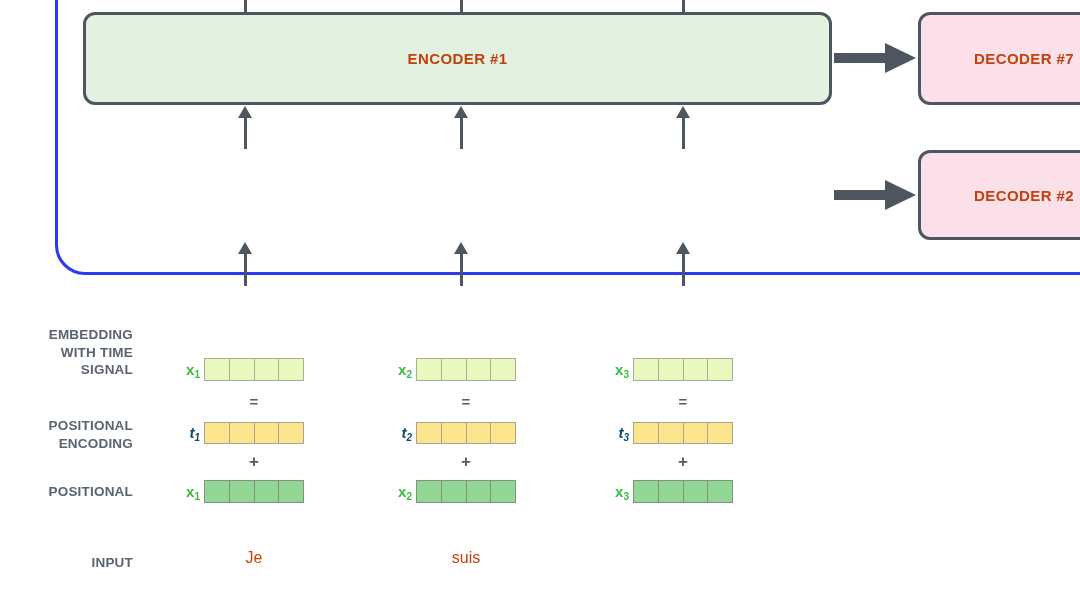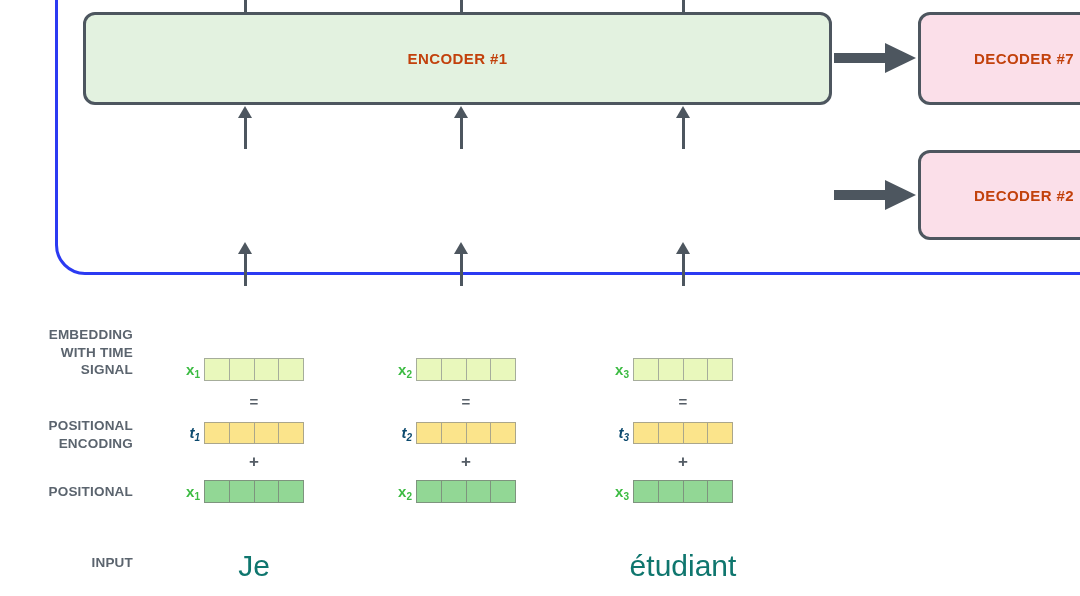--- a/index.html
+++ b/index.html
@@ -54,21 +54,21 @@
   }
   .veclab sub{font-size:10px;vertical-align:-3px;}
   .lab1{top:358px;color:#3cbb42;}
   .lab2{top:421px;color:#0c4a6e;font-style:italic;}
   .lab3{top:480px;color:#3cbb42;}
   .op{position:absolute;left:0;width:100%;text-align:center;color:#555d66;font-weight:700;font-size:15px;line-height:16px;}
   .eq{top:394px;}
   .plus{top:454px;font-size:17px;}
   .word{
     position:absolute;left:-60px;top:549px;width:220px;text-align:center;
-    color:#0f766e;font-size:30px;font-weight:400;
+    color:#c2410c;font-size:16px;font-weight:400;
   }
 </style>
 </head>
 <body>
 
 <div class="stage">
 
   <div class="context"></div>
 
   <div class="stub" style="left:243.5px"></div>
@@ -173,20 +173,21 @@
         <div class="cell"></div>
       </div>
     <div class="op plus">+</div>
     <div class="veclab lab3"><span>x</span><sub>2</sub></div>
     <div class="vec vrow3">
         <div class="cell"></div>
         <div class="cell"></div>
         <div class="cell"></div>
         <div class="cell"></div>
       </div>
+    <div class="word">suis</div>
   </div>
 
   <div class="col" style="left:633px">
     <div class="veclab lab1"><span>x</span><sub>3</sub></div>
     <div class="vec vrow1">
         <div class="cell"></div>
         <div class="cell"></div>
         <div class="cell"></div>
         <div class="cell"></div>
       </div>
@@ -199,16 +200,15 @@
         <div class="cell"></div>
       </div>
     <div class="op plus">+</div>
     <div class="veclab lab3"><span>x</span><sub>3</sub></div>
     <div class="vec vrow3">
         <div class="cell"></div>
         <div class="cell"></div>
         <div class="cell"></div>
         <div class="cell"></div>
       </div>
-    <div class="word">étudiant</div>
   </div>
 
 </div>
 
 </body></html>

